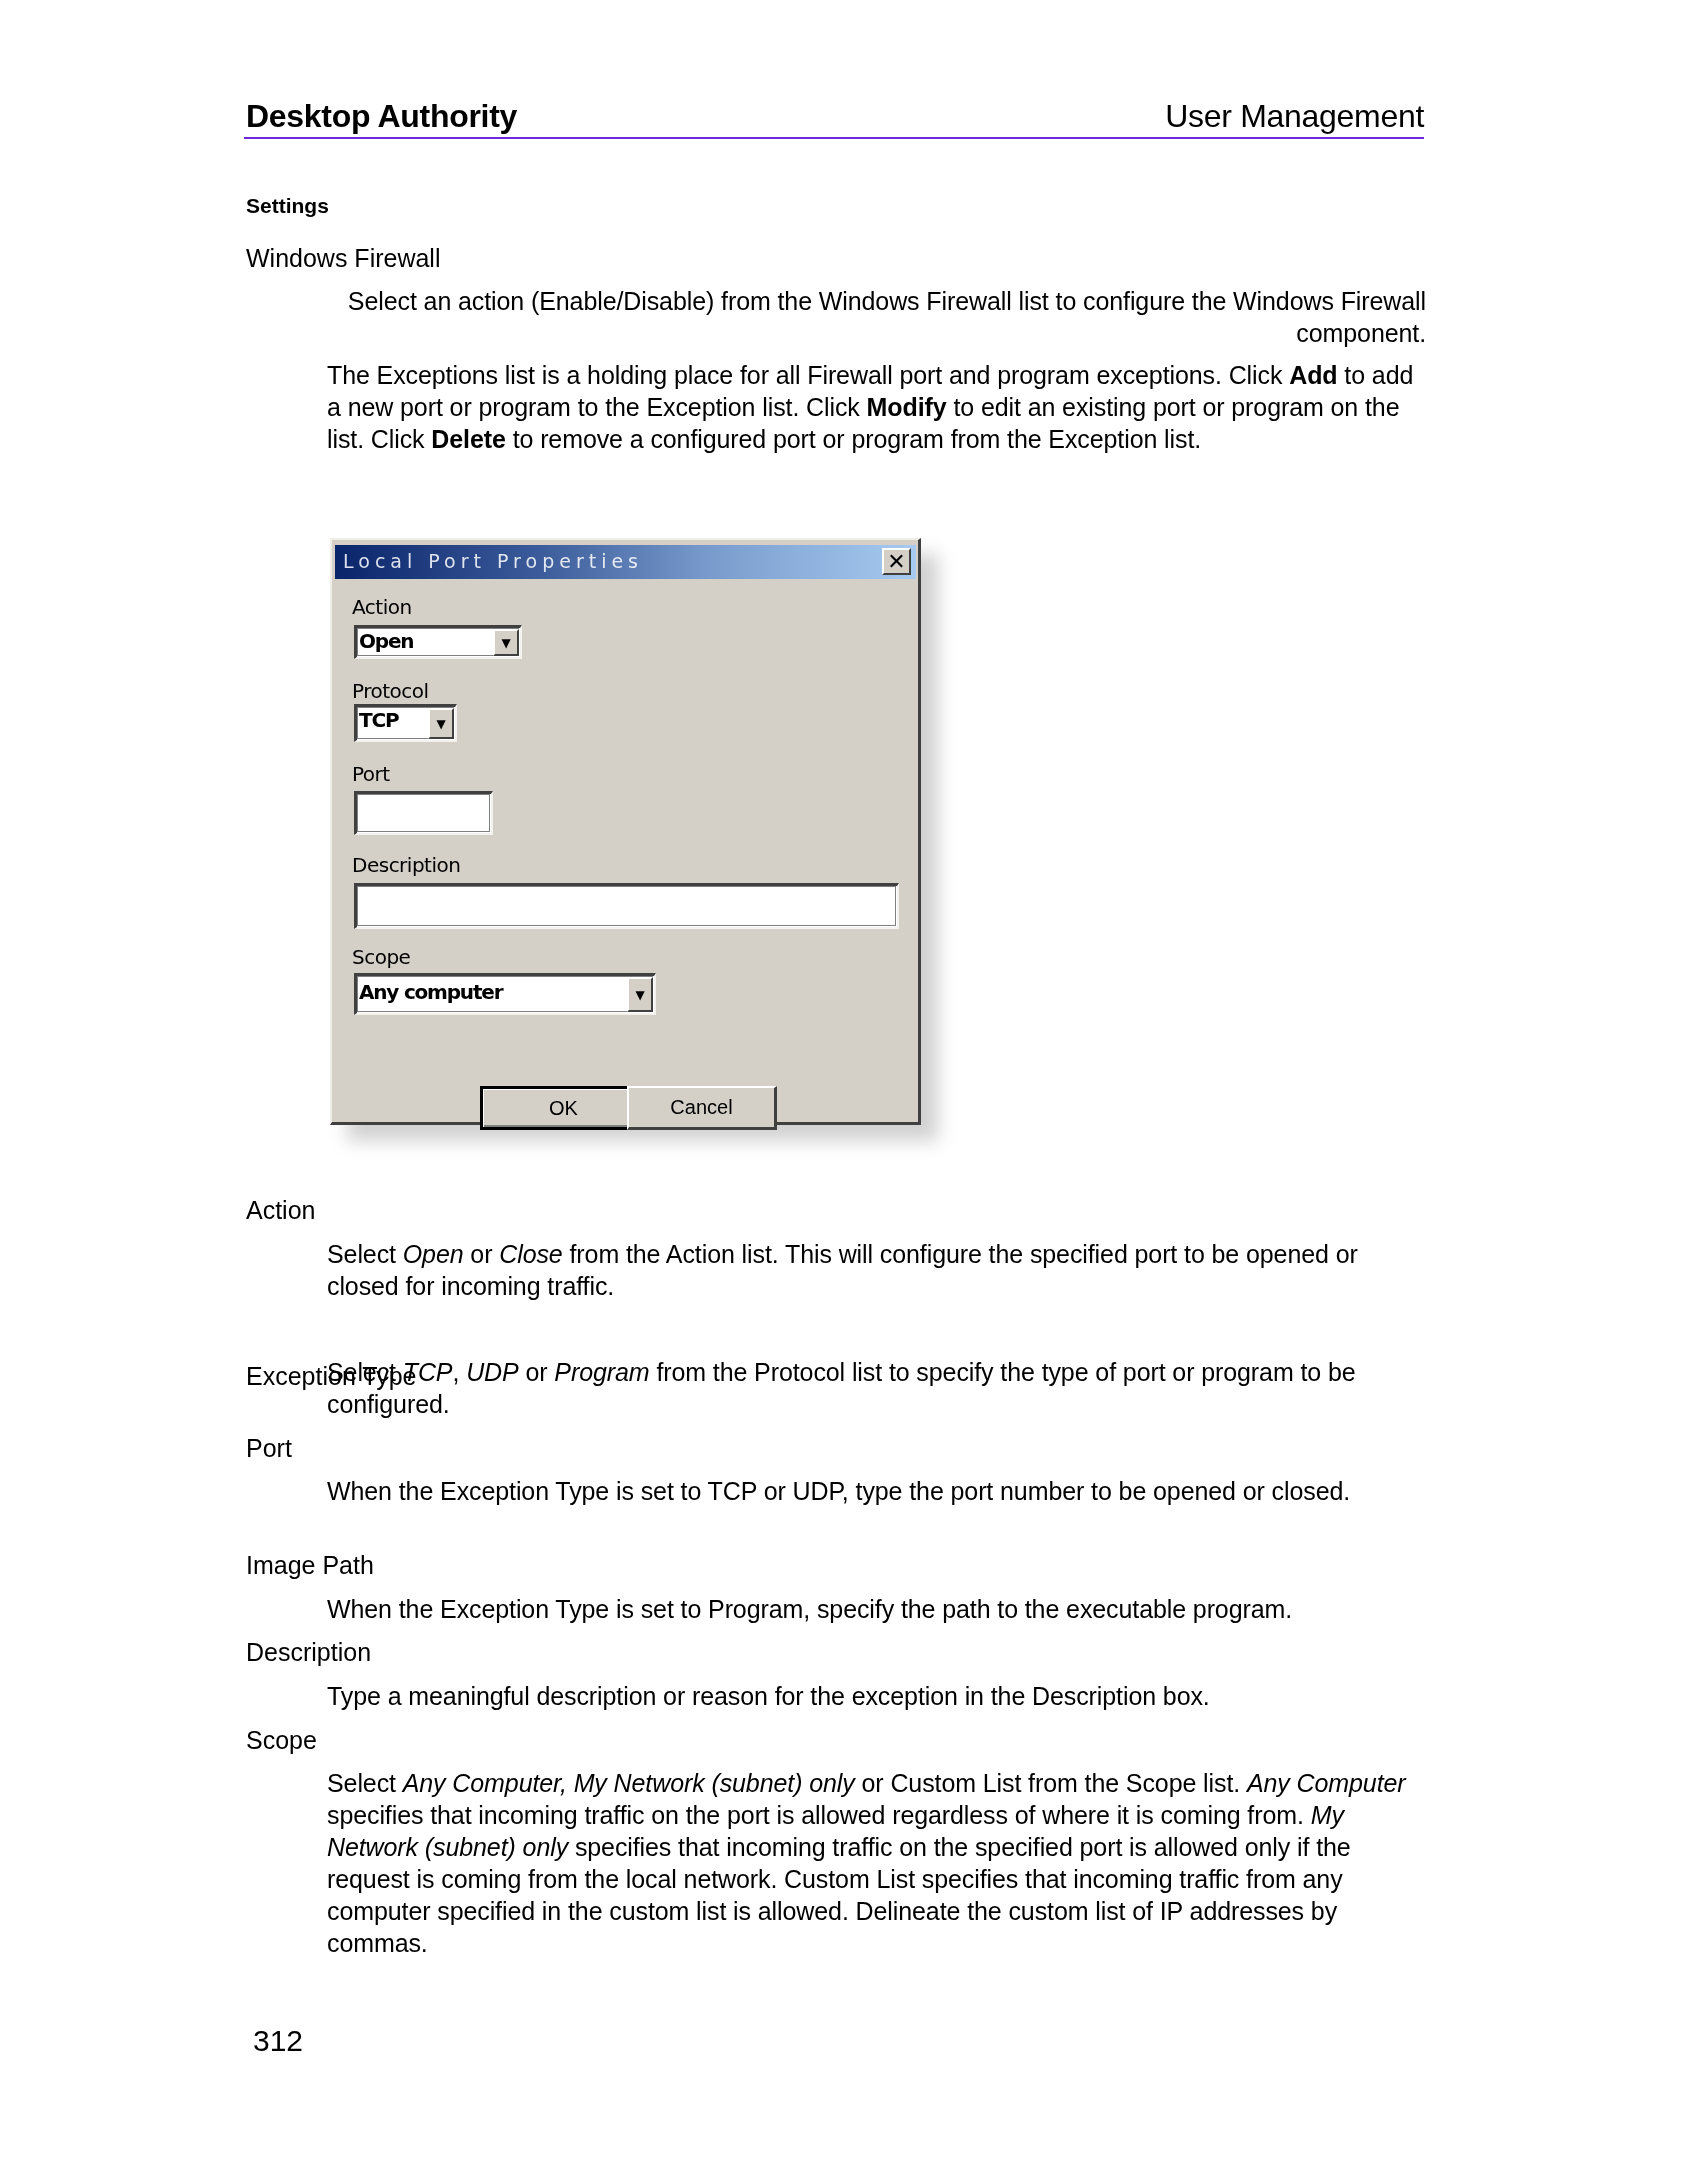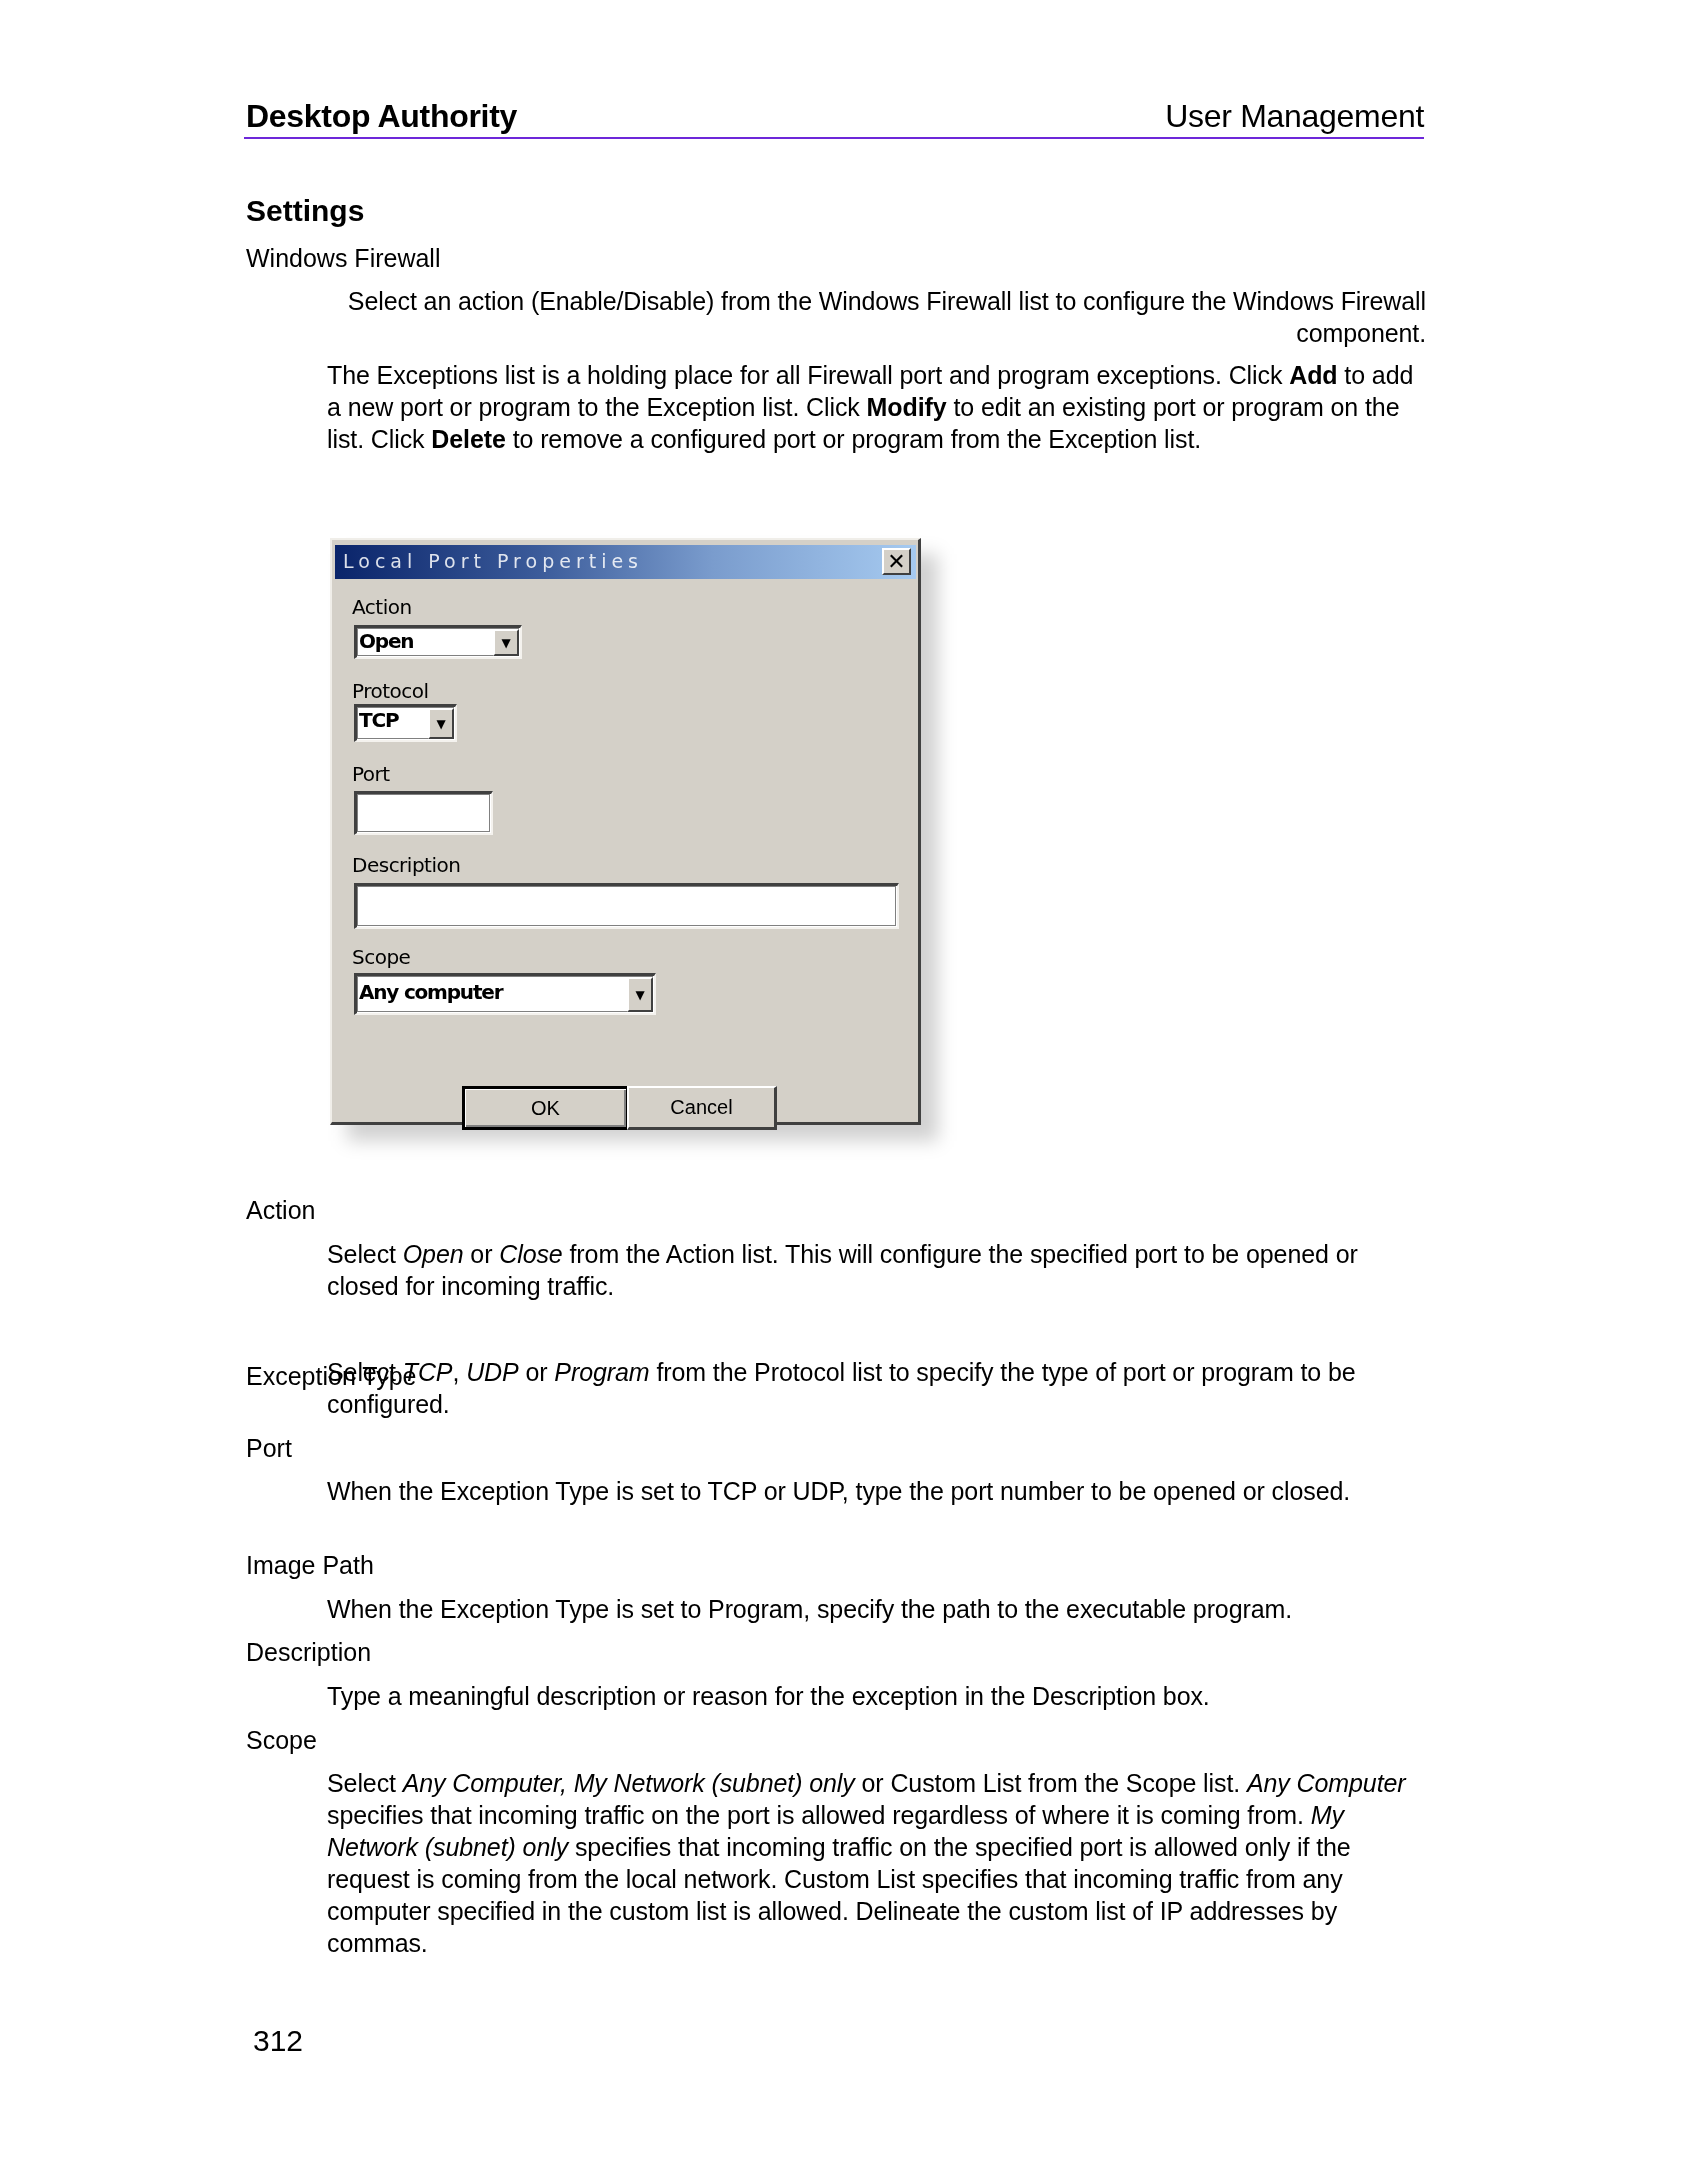--- a/index.html
+++ b/index.html
@@ -7,21 +7,21 @@
       width: 1683px; height: 2178px; position: relative; overflow: hidden;
       font-family: "Liberation Sans", sans-serif; color: #000;
     }
     .page-header {
       position: absolute; left: 244px; top: 95px; width: 1180px; height: 42px;
       border-bottom: 2px solid #6d28d9;
     }
     .hdr-left { position: absolute; left: 2px; bottom: 2px; font-weight: bold; font-size: 32px; letter-spacing: -0.3px; }
     .hdr-right { position: absolute; right: 0; bottom: 2px; font-size: 32px; letter-spacing: -0.3px; }
 
-    .h-settings { position: absolute; left: 246px; top: 194px; font-size: 30px; font-weight: bold; }
+    .h-settings { position: absolute; left: 246px; top: 194px; font-size: 21px; font-weight: bold; }
     .h-sub { position: absolute; left: 246px; font-size: 25px; font-weight: normal; }
     .para {
       position: absolute; left: 327px; width: 1099px; font-size: 25px; line-height: 32px;
       letter-spacing: -0.1px;
     }
     .para b { font-weight: bold; }
     .para i { font-style: italic; }
 
     
     .dialog-shadow {
@@ -69,21 +69,21 @@
       background: #d4d0c8; box-sizing: border-box;
       border-top: 2px solid #fff; border-left: 2px solid #fff;
       border-right: 2px solid #404040; border-bottom: 2px solid #404040;
       display: flex; align-items: center; justify-content: center; font-size: 12px;
     }
     .btn {
       position: absolute; top: 1086px; height: 44px; background: #d4d0c8; box-sizing: border-box;
       display: flex; align-items: center; justify-content: center; font-size: 20px;
     }
     .btn-ok {
-      left: 462px; width: 167px;
+      left: 480px; width: 167px;
       border: 3px solid #000; box-shadow: inset 1px 1px 0 #fff, inset -2px -2px 0 #808080;
     }
     .btn-cancel {
       left: 627px; width: 150px;
       border-top: 2px solid #fff; border-left: 2px solid #fff;
       border-right: 3px solid #404040; border-bottom: 3px solid #404040;
     }
     .page-number { position: absolute; left: 253px; top: 2024px; font-size: 30px; }
   </style>
 </head>

